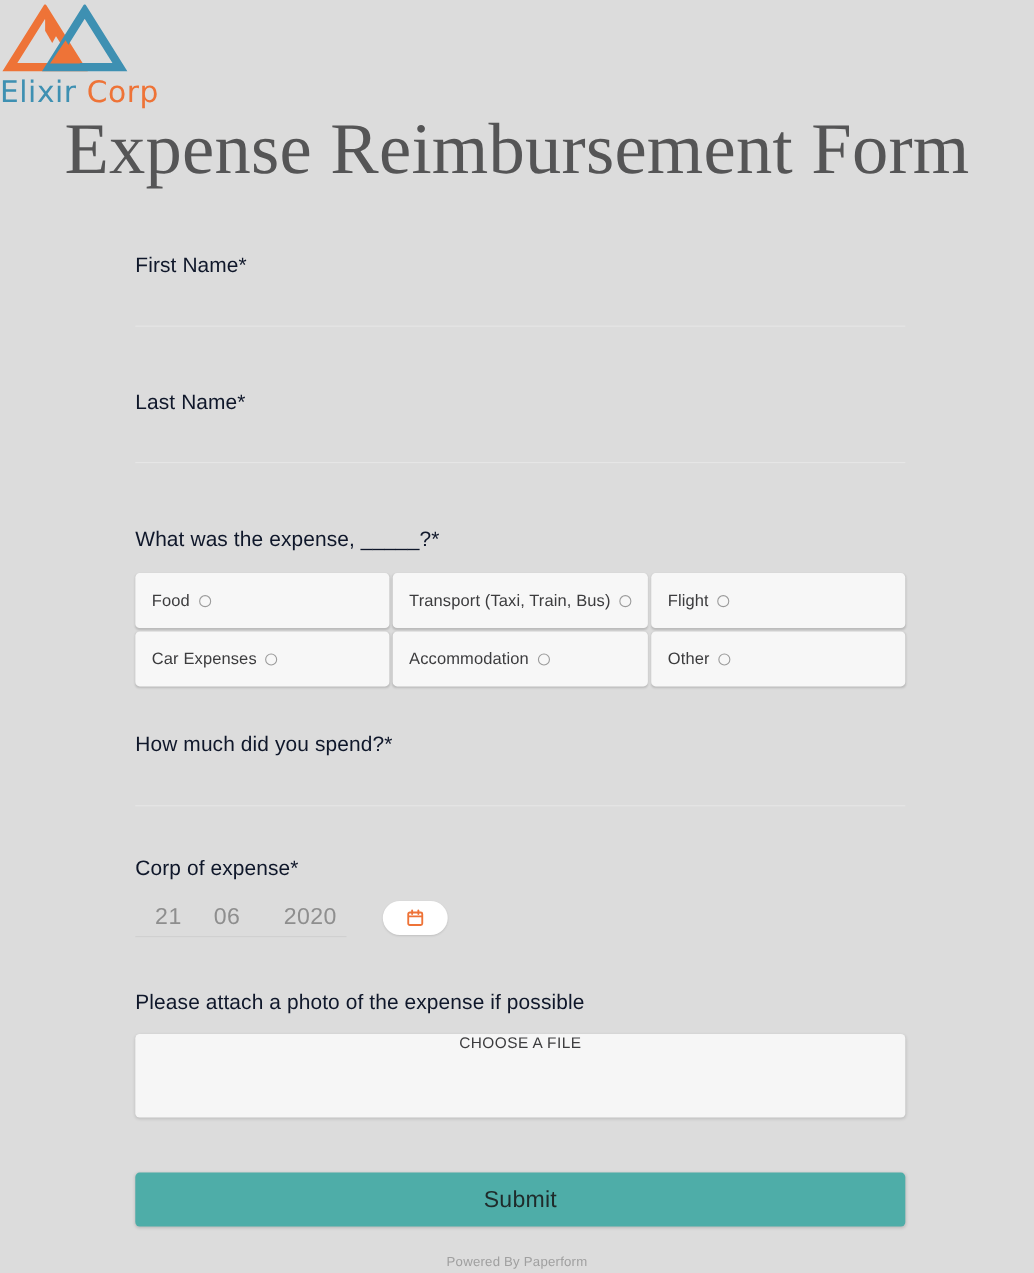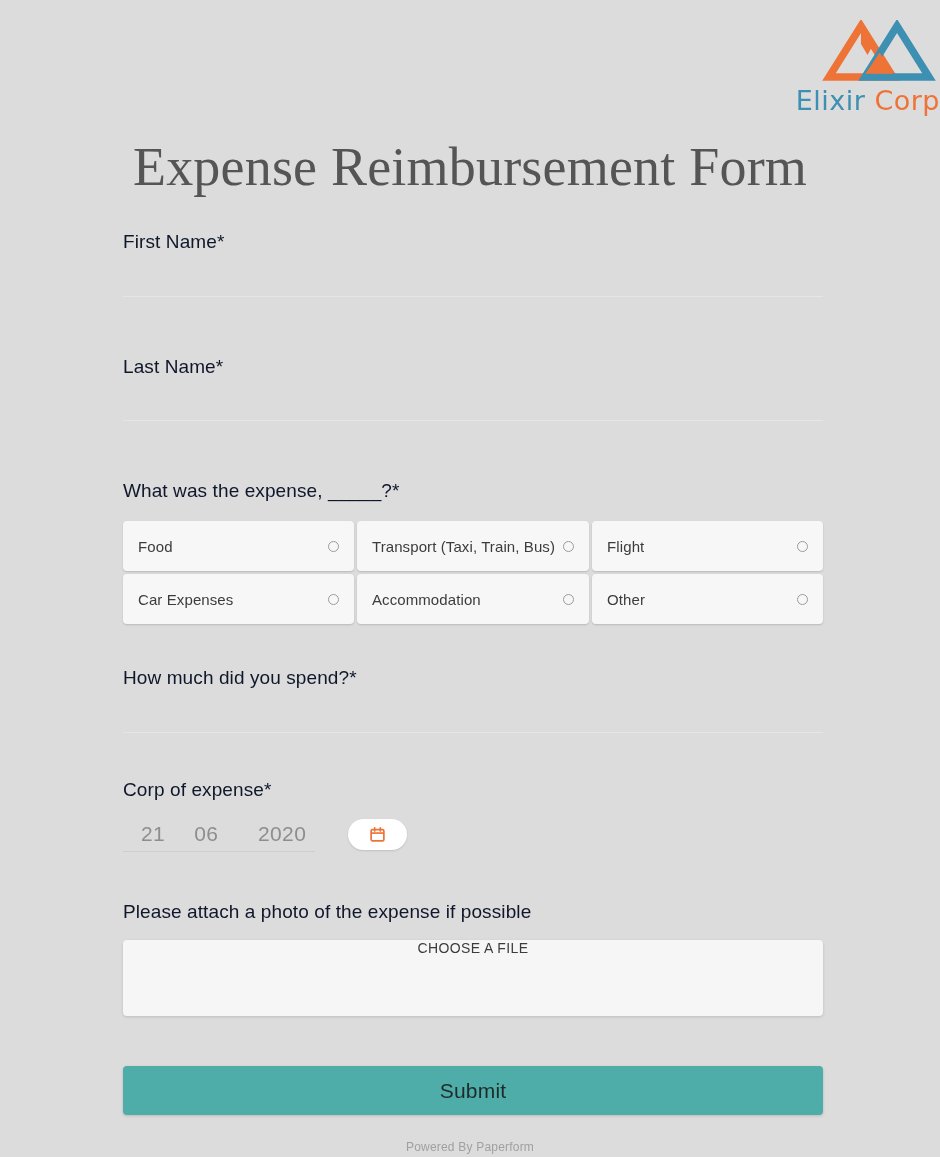--- a/index.html
+++ b/index.html
@@ -15,50 +15,49 @@
   .page {
     position: relative;
     width: 940px;
     height: 1157px;
     background: #dcdcdc;
   }
 
   
   .logo-block {
     width: 100%;
-    padding-top: 20px;
+    padding-top: 4px;
     display: flex;
     flex-direction: column;
-    align-items: flex-end;
+    align-items: flex-start;
   }
   .logo-mark {
     width: 120px;
     height: 66px;
     display: block;
   }
   .logo-text {
     font-family: "DejaVu Sans", sans-serif;
     font-size: 27px;
     letter-spacing: 0.5px;
     line-height: 1;
     margin-top: 1px;
     white-space: nowrap;
   }
   .logo-text .elixir { color: #3e90b2; }
   .logo-text .corp   { color: #ee7337; }
 
   
   .form-title {
     font-family: "Liberation Serif", serif;
-    font-size: 54px;
+    font-size: 66px;
     font-weight: 400;
     color: #555556;
     text-align: center;
     letter-spacing: 0.2px;
-    margin-top: 22px;
     line-height: 1.15;
   }
 
   
   .form-body {
     position: absolute;
     left: 123px;
     top: 230px;
     width: 700px;
   }
@@ -96,21 +95,20 @@
     grid-template-columns: 1fr 1fr 1fr;
     gap: 3px;
   }
   .choice {
     background: #f7f7f7;
     border-radius: 4px;
     height: 50px;
     padding: 0 15px;
     display: flex;
     align-items: center;
-    justify-content: space-between;
     box-shadow: 0 1px 2px rgba(0,0,0,0.16);
     cursor: pointer;
   }
   .choice-label {
     font-size: 15px;
     color: #3c3c3e;
     letter-spacing: 0.1px;
     white-space: nowrap;
     overflow: hidden;
   }

